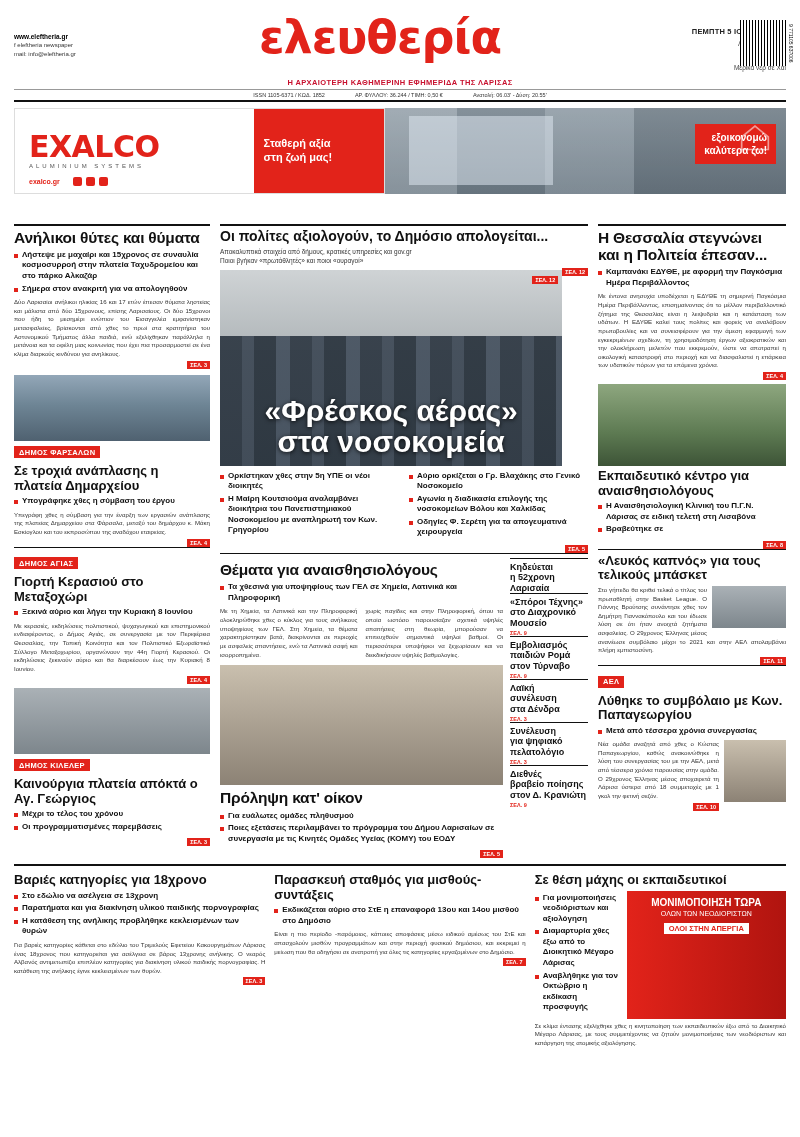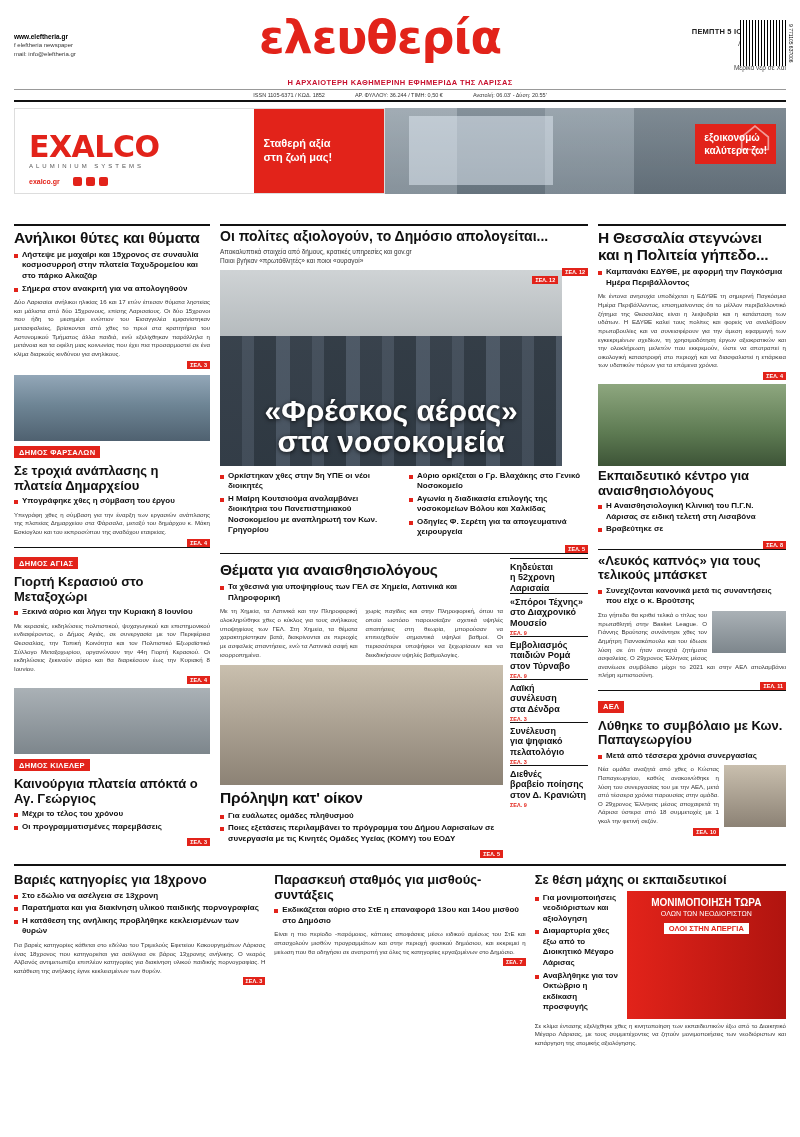--- a/index.html
+++ b/index.html
@@ -36,21 +36,21 @@
   .ad-logo-sub { font-size: 6px; letter-spacing: 3px; color: #555; margin-top: 3px; }
   .ad-site { position: absolute; left: 14px; bottom: 8px; font-size: 7px; color: #e2231a; font-weight: bold; }
   .ad-socials { position: absolute; left: 58px; bottom: 7px; display: flex; gap: 4px; }
   .ad-socials span { width: 9px; height: 9px; border-radius: 2px; background: #e2231a; display: inline-block; }
   .ad-redbox { position: absolute; right: 0; top: 0; height: 100%; width: 130px; background: #e2231a; color: #fff;
     display: flex; flex-direction: column; justify-content: center; padding-left: 10px; font-size: 11px; font-weight: bold; line-height: 1.25; }
   .ad-right { width: 52%; background: linear-gradient(180deg,#8d9aa4,#6c7a85); position: relative; }
   .ad-right .bld { position: absolute; inset: 0; background:
      linear-gradient(90deg, rgba(255,255,255,.18) 0 18%, rgba(0,0,0,.06) 18% 40%, rgba(255,255,255,.12) 40% 62%, rgba(0,0,0,.10) 62% 100%); }
   .ad-right .glass { position: absolute; left: 6%; top: 10%; width: 36%; height: 80%; background: rgba(220,230,238,.55); }
-  .ad-slogan { position: absolute; right: 10px; top: 16px; background: #e2231a; color: #fff; font-size: 10px; font-weight: bold; padding: 7px 9px; line-height: 1.3; }
+  .ad-slogan { position: absolute; right: 10px; top: 16px; background: #e2231a; color: #fff; font-size: 10px; font-weight: bold; padding: 7px 9px; line-height: 1.3; text-align: right; }
   .ad-house { position: absolute; right: 14px; top: 14px; width: 34px; height: 30px; opacity: .55; }
 
   
   .grid { display: grid; grid-template-columns: 196px 1fr 188px; gap: 10px; }
   .rule-top { border-top: 2px solid #111; margin-top: 24px; }
   h2.head { font-size: 15.5px; line-height: 1.12; font-weight: bold; letter-spacing: -.2px; margin: 3px 0 4px; }
   h3.head-sm { font-size: 13px; line-height: 1.12; font-weight: bold; margin: 3px 0 3px; }
   .kicker { display: inline-block; background: #e2231a; color: #fff; font-size: 7.5px; font-weight: bold; padding: 1.5px 5px; margin-bottom: 3px; letter-spacing: .3px; }
   ul.bul { list-style: none; margin: 2px 0 4px; }
   ul.bul li { font-size: 8px; line-height: 1.32; font-weight: bold; padding-left: 8px; position: relative; margin-bottom: 2px; color: #111; }
@@ -273,44 +273,41 @@
 βραβείο ποίησης
 στον Δ. Κρανιώτη</div>
             <div class="s">ΣΕΛ. 9</div>
           </div>
         </div>
       </div>
     </div>
 
     <div>
       <div class="rule-top">
-        <h2 class="head">Η Θεσσαλία στεγνώνει και η Πολιτεία γήπεδο...</h2>
+        <h2 class="head">Η Θεσσαλία στεγνώνει και η Πολιτεία έπεσαν...</h2>
         <ul class="bul">
           <li>Καμπανάκι ΕΔΥΘΕ, με αφορμή την Παγκόσμια Ημέρα Περιβάλλοντος</li>
         </ul>
         <p class="body">Με έντονα ανησυχία υποδέχεται η ΕΔΥΘΕ τη σημερινή Παγκόσμια Ημέρα Περιβάλλοντος, επισημαίνοντας ότι το μέλλον περιβαλλοντικό ζήτημα της Θεσσαλίας είναι η λειψυδρία και η κατάσταση των υδάτων. Η ΕΔΥΘΕ καλεί τους πολίτες και φορείς να αναλάβουν πρωτοβουλίες και να συνεισφέρουν για την άμεση εφαρμογή των εγκεκριμένων σχεδίων, τη χρησιμοδότηση έργων αξιοκρατικών και την ολοκλήρωση μελετών που εκκρεμούν, ώστε να αποτραπεί η οικολογική καταστροφή στο περιοχή και να διασφαλιστεί η επάρκεια των υδατικών πόρων για τα επόμενα χρόνια.</p>
         <span class="sel">ΣΕΛ. 4</span>
       </div>
 
       <div class="photo green" style="height:82px; margin-top:14px; clear:both"></div>
       <div>
         <h3 class="head-sm">Εκπαιδευτικό κέντρο για αναισθησιολόγους</h3>
         <ul class="bul">
           <li>Η Αναισθησιολογική Κλινική του Π.Γ.Ν. Λάρισας σε ειδική τελετή στη Λισαβόνα</li>
           <li>Βραβεύτηκε σε</li>
         </ul>
         <span class="sel">ΣΕΛ. 8</span>
       </div>
 
       <div class="hr" style="clear:both"></div>
       <div>
         <h3 class="head-sm">«Λευκός καπνός» για τους τελικούς μπάσκετ</h3>
-        <ul class="bul">
-          <li>Συνεχίζονται κανονικά μετά τις συναντήσεις που είχε ο κ. Βρούτσης</li>
-        </ul>
         <div class="photo grey" style="height:42px;width:74px;float:right;margin:0 0 3px 5px"></div>
         <p class="body">Στο γήπεδο θα κριθεί τελικά ο τίτλος του πρωταθλητή στην Basket League. Ο Γιάννης Βρούτσης συνάντησε χθες τον Δημήτρη Γιαννακόπουλο και του έδωσε λύση σε ότι ήταν ανοιχτά ζητήματα ασφαλείας. Ο 29χρονος Έλληνας μέσος ανανέωσε συμβόλαιο μέχρι το 2021 και στην ΑΕΛ απολαμβάνει πλήρη εμπιστοσύνη.</p>
         <span class="sel">ΣΕΛ. 11</span>
       </div>
 
       <div class="hr" style="clear:both"></div>
       <div>
         <span class="kicker">ΑΕΛ</span>
         <h3 class="head-sm">Λύθηκε το συμβόλαιο με Κων. Παπαγεωργίου</h3>
         <ul class="bul">

